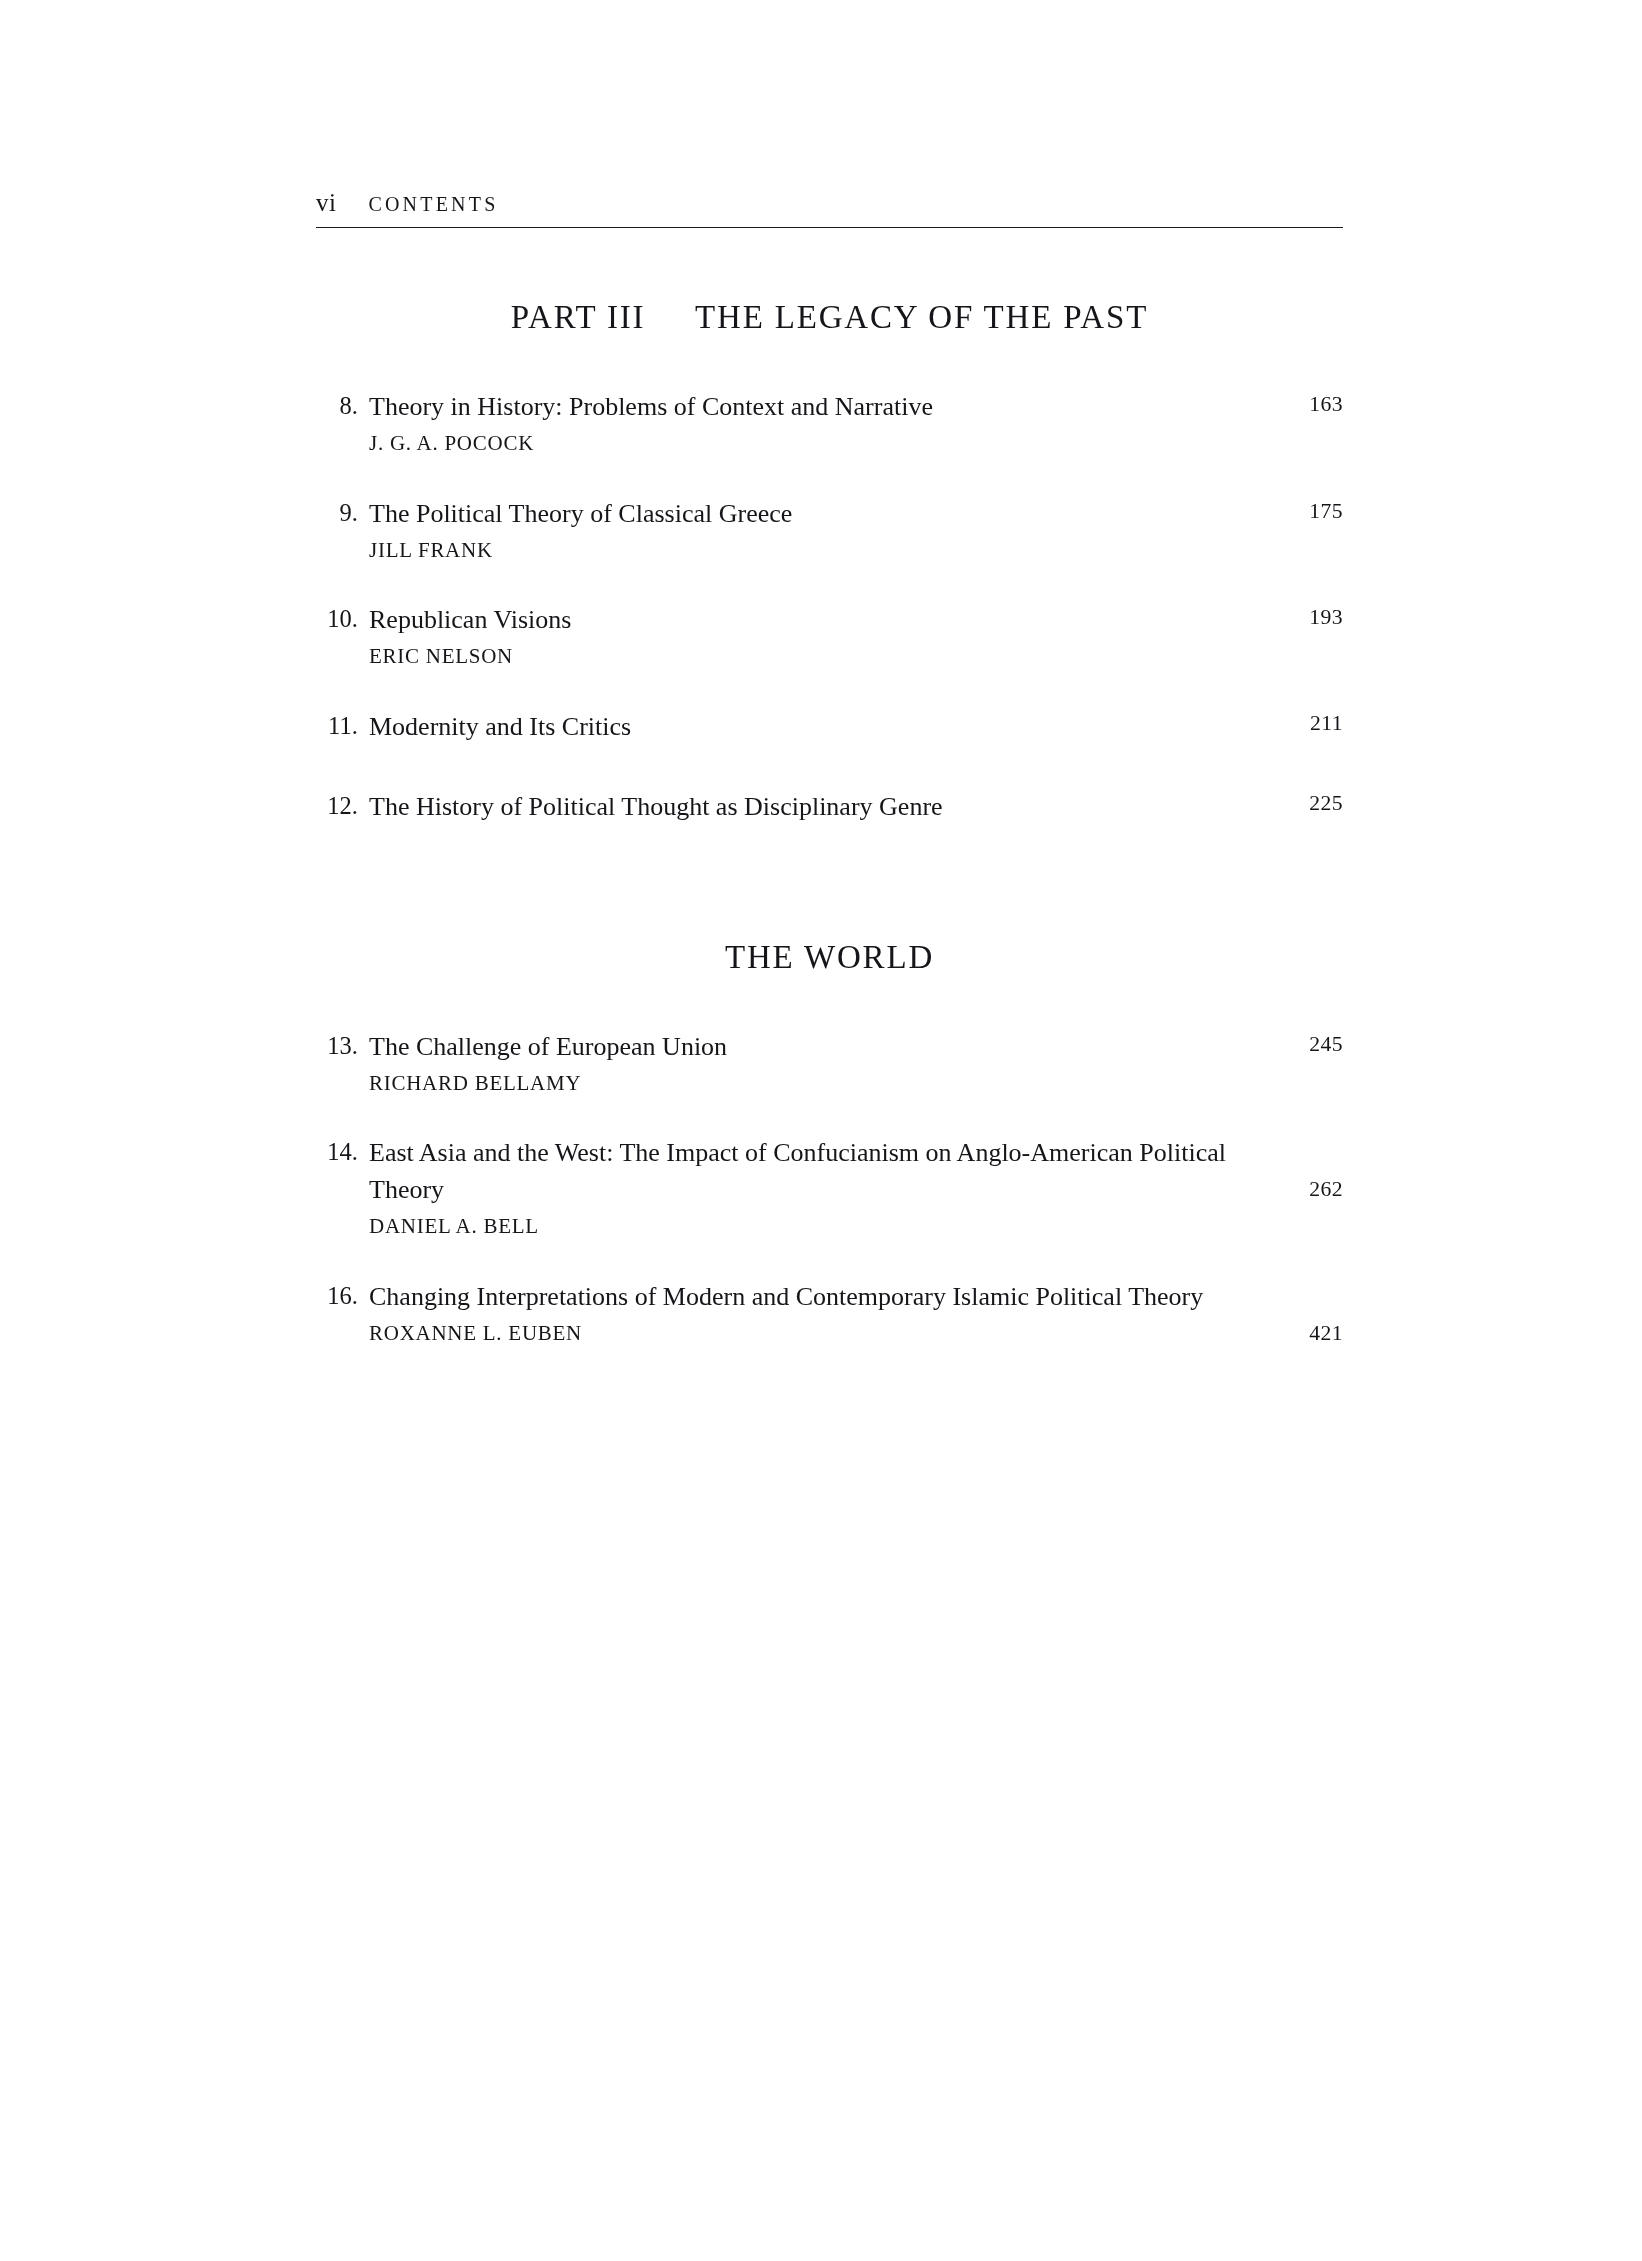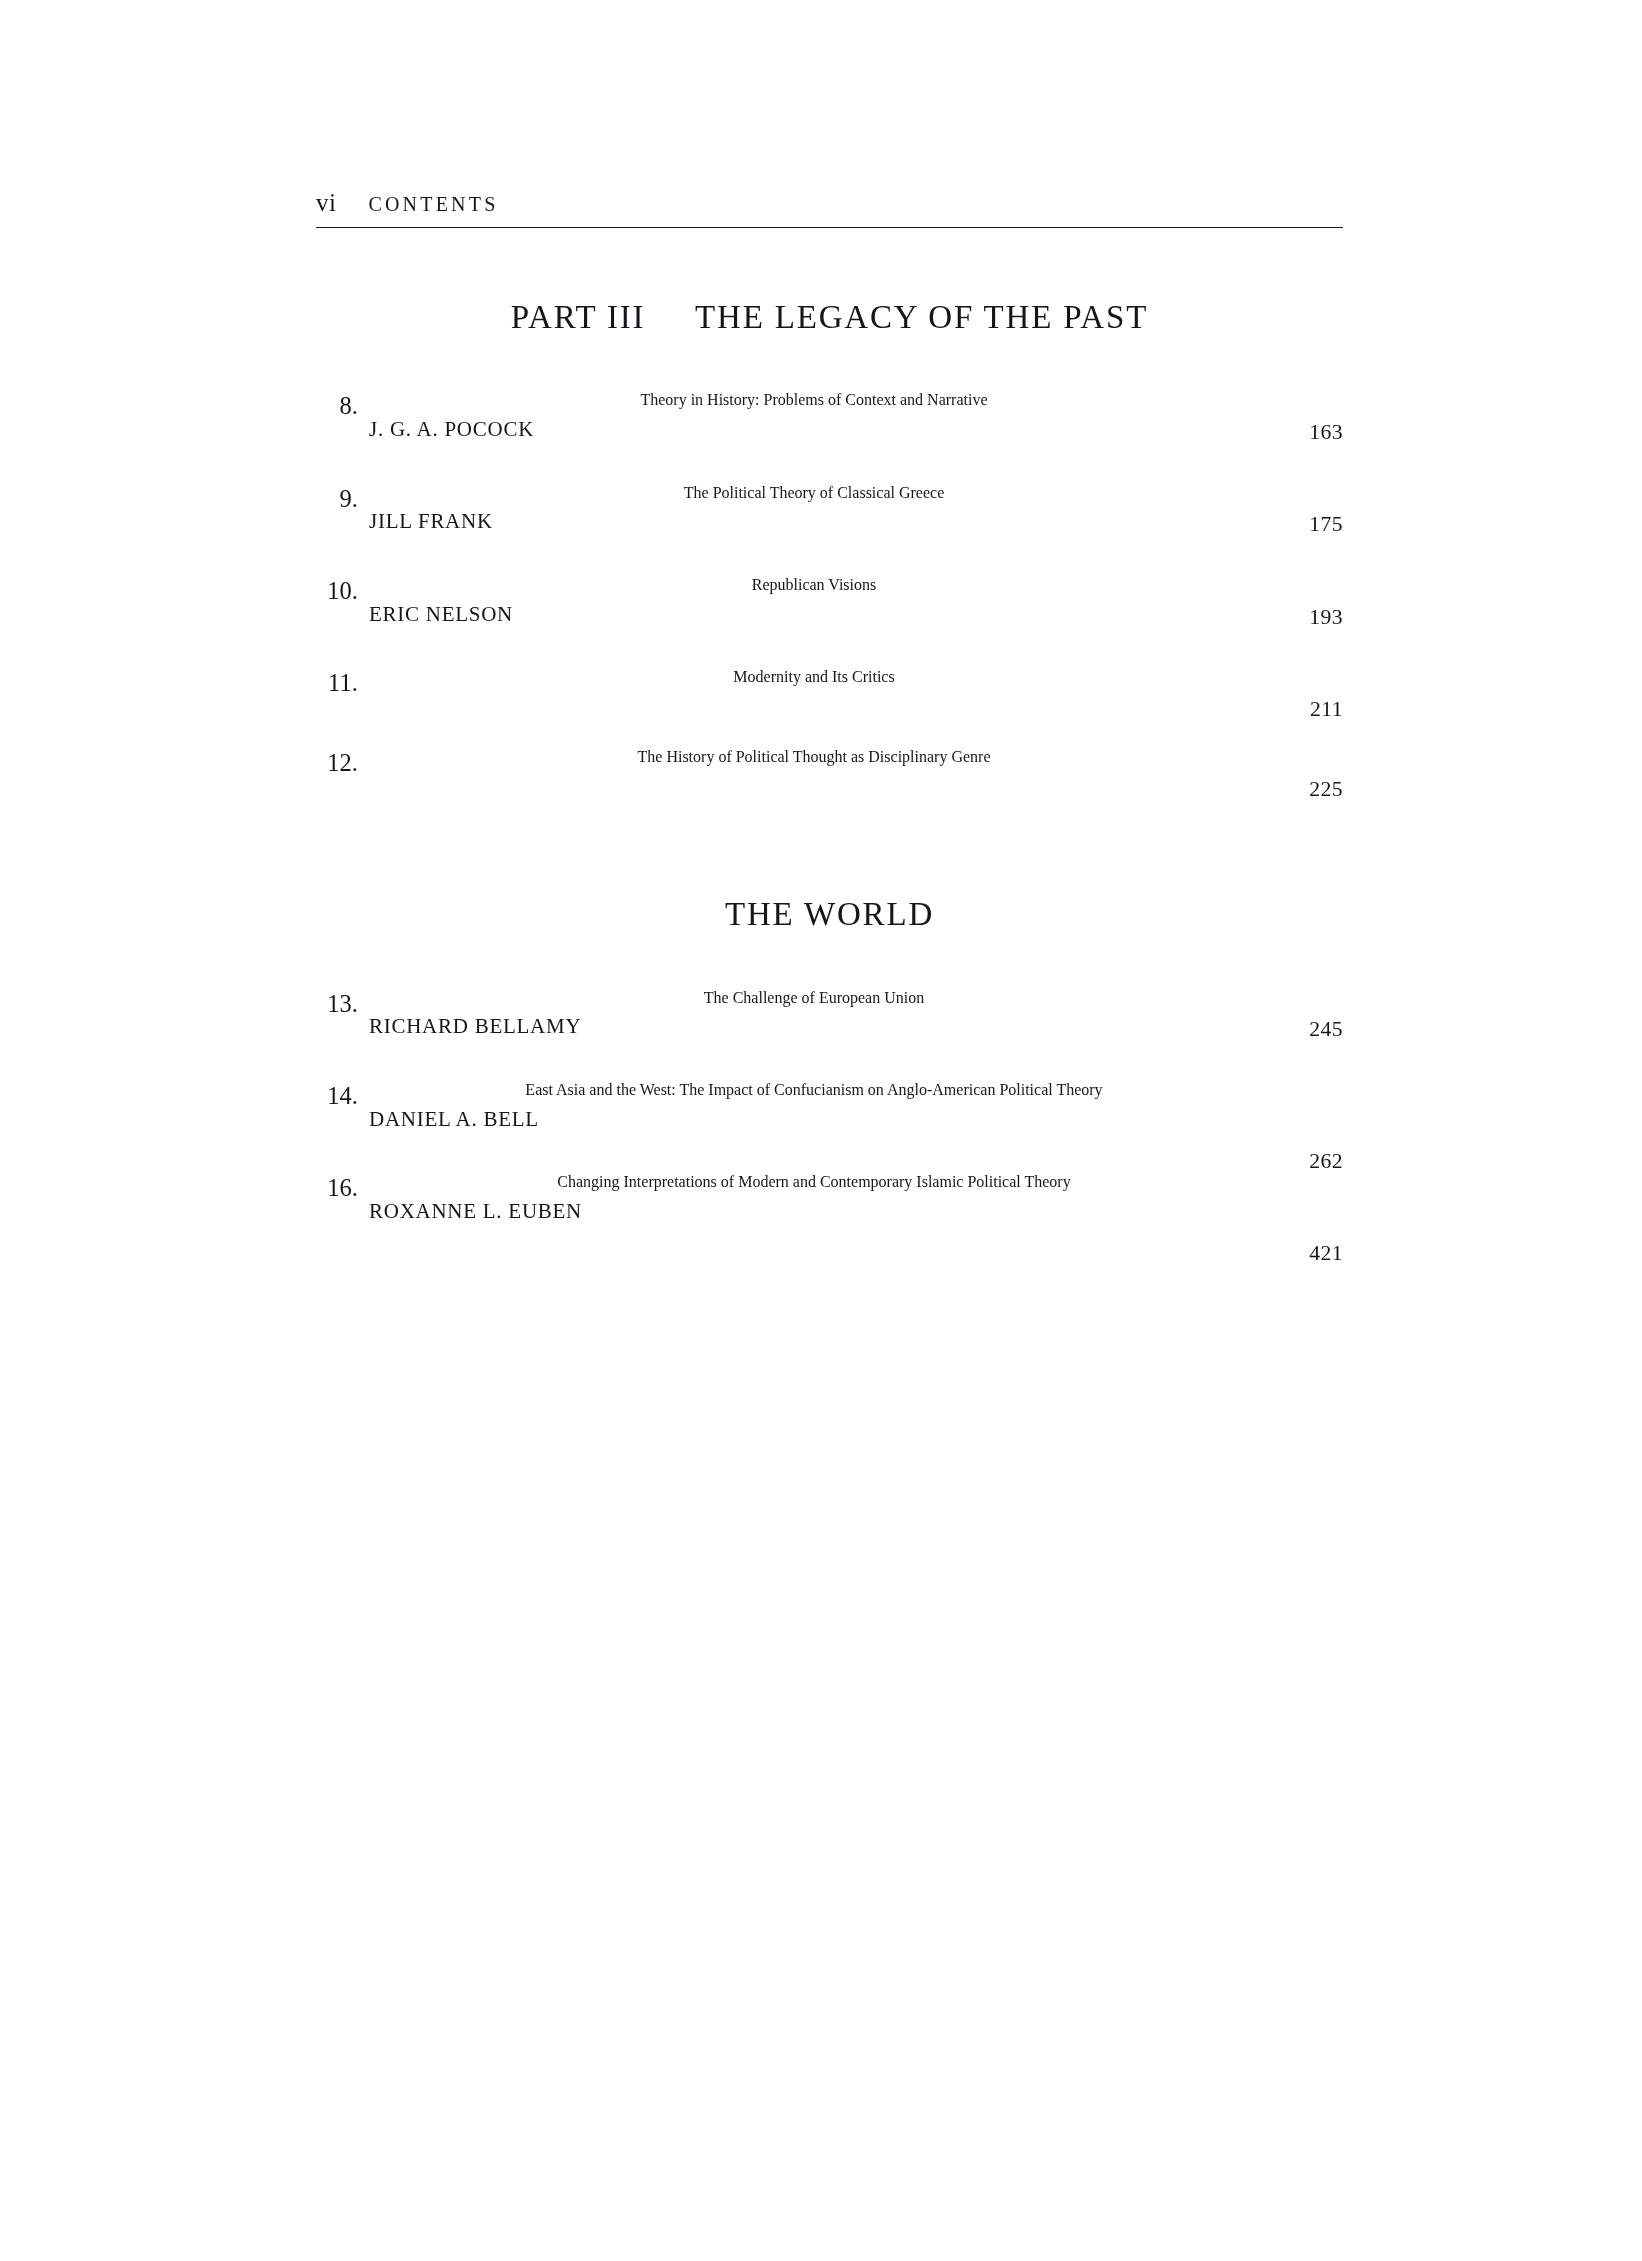--- a/index.html
+++ b/index.html
@@ -90,39 +90,37 @@
     font-size: 24.5px;
     line-height: 1.42;
     padding-right: 11.2px;
     box-sizing: border-box;
   }
   .title-block {
     flex: 1 1 auto;
     padding-right: 84px;
   }
   .title {
-    font-size: 16px;
+    font-size: 26px;
     line-height: 1.42;
-    text-align: center;
   }
   .author {
     font-size: 21px;
     letter-spacing: 0.035em;
     font-variant: small-caps;
     text-transform: uppercase;
     margin-top: 4.2px;
     line-height: 1.3;
   }
   .page-num {
     position: absolute;
     right: 0;
     font-size: 21.7px;
     letter-spacing: 0.02em;
     white-space: nowrap;
-    margin-top: 28px;
   }
   .page-num.top { top: 2.8px; }
   .page-num.second { top: 42px; }
 </style>
 </head>
 <body>
 
 <div class="page">
   <div class="content">
 

